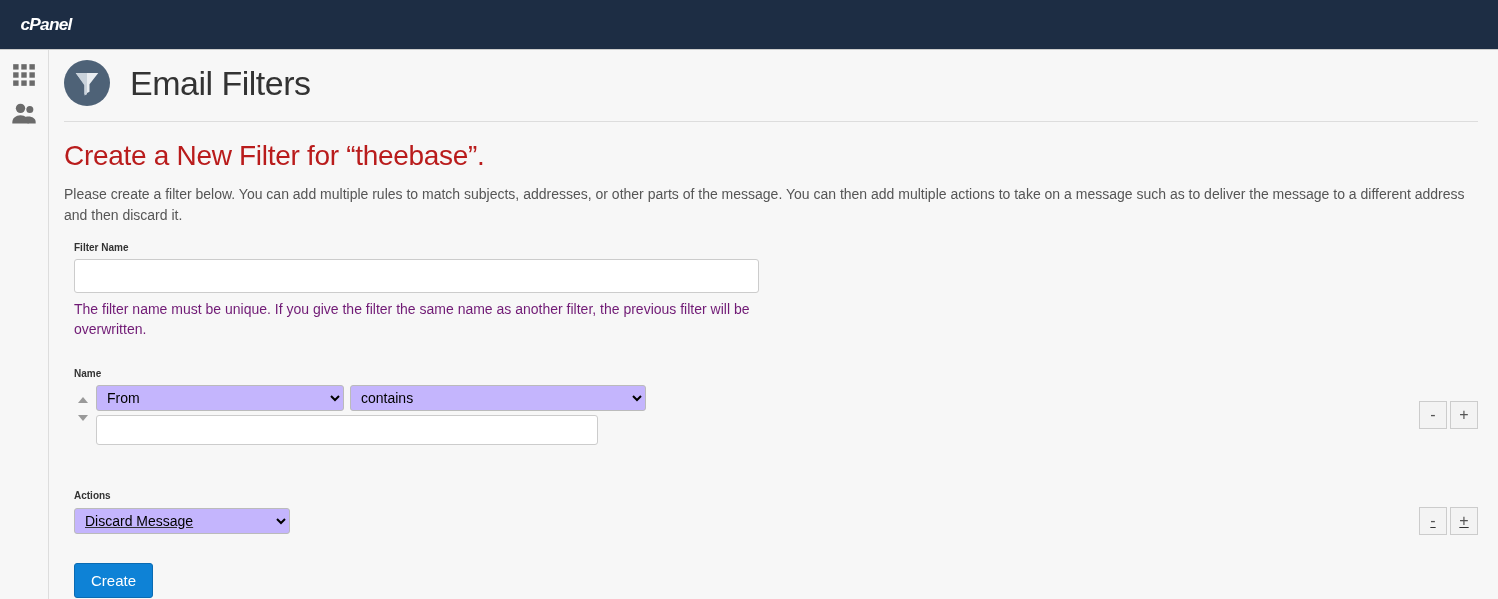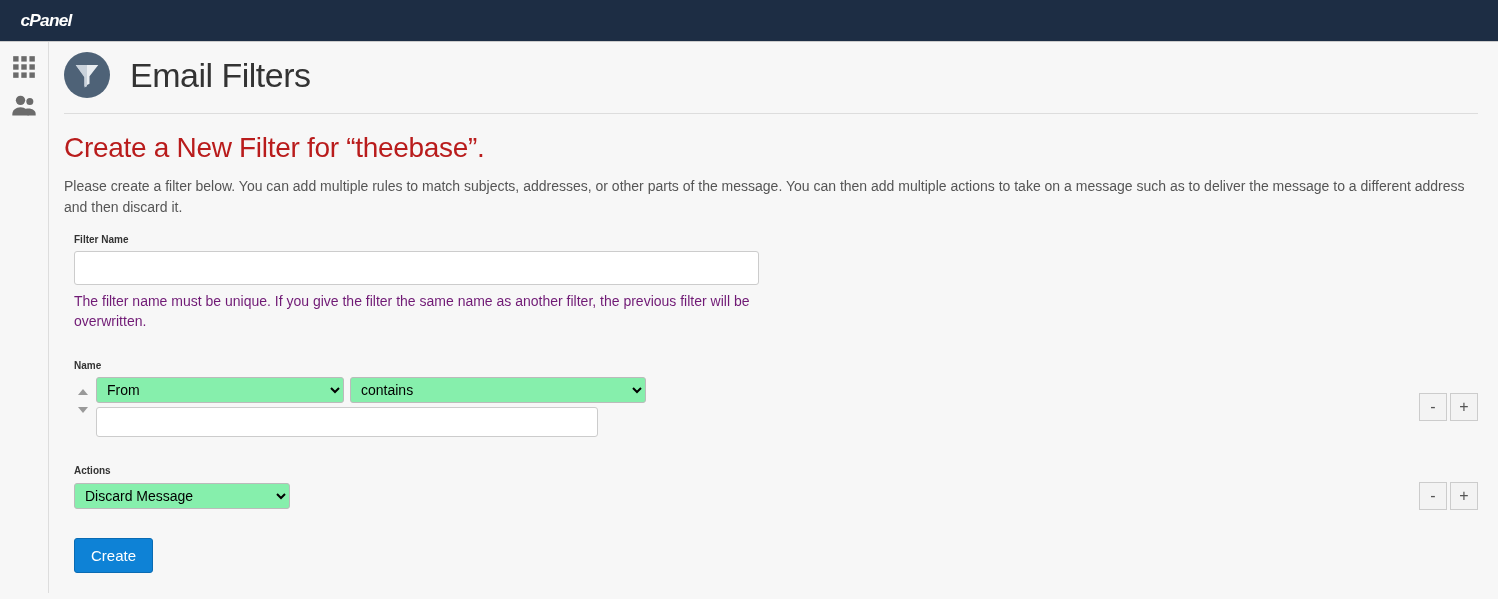--- a/index.html
+++ b/index.html
@@ -1,18 +1,18 @@
 <!DOCTYPE html>
 <html><head>
 <meta charset="utf-8">
 <style>
 * { box-sizing: border-box; margin: 0; padding: 0; }
 body { font-family: -apple-system, BlinkMacSystemFont, "Segoe UI", Helvetica, Arial, sans-serif; background: #f7f7f7; color: #333; font-size: 14px; }
 
-.topbar { background: #1d2d44; height: 42px; display: flex; align-items: center; padding: 0 20px; border-bottom: 1px solid #ccc; }
+.topbar { background: #1d2d44; height: 50px; display: flex; align-items: center; padding: 0 20px; border-bottom: 1px solid #ccc; }
 .topbar .logo { color: #fff; }
 .topbar .logo svg { height: 22px; width: auto; display: block; }
 
 .layout { display: flex; }
 .sidebar { width: 49px; border-right: 1px solid #ddd; background: #f7f7f7; display: flex; flex-direction: column; align-items: center; padding-top: 10px; }
 .sidebar .side-icon { width: 30px; height: 30px; color: #666; margin-bottom: 8px; display: flex; align-items: center; justify-content: center; }
 
 .main { flex: 1; padding: 10px 20px 20px 15px; }
 .page-header { display: flex; align-items: center; gap: 20px; padding-bottom: 15px; }
 .page-header .filter-icon-badge { width: 46px; height: 46px; border-radius: 50%; background: #4e6277; display: flex; align-items: center; justify-content: center; }
@@ -30,30 +30,30 @@
 
 .rules-block { margin-top: 28px; }
 .rule-row { display: flex; align-items: flex-start; }
 .sort-arrows { width: 18px; display: flex; flex-direction: column; align-items: center; margin-right: 4px; padding-top: 6px; }
 .sort-arrows .arrow-up, .sort-arrows .arrow-down { width: 0; height: 0; border-left: 5px solid transparent; border-right: 5px solid transparent; cursor: default; margin: 6px 0; }
 .arrow-up { border-bottom: 6px solid #999; }
 .arrow-down { border-top: 6px solid #999; }
 
 .rule-controls { display: flex; flex-direction: column; gap: 4px; }
 .selects-row { display: flex; gap: 6px; }
-select { appearance: auto; -webkit-appearance: menulist; height: 26px; border: 1px solid #bbb; border-radius: 3px; background: #86efac; font-size: 14px; padding: 0 6px; }
+select { appearance: auto; -webkit-appearance: menulist; height: 26px; border: 1px solid #bbb; border-radius: 3px; background: #c4b5fd; font-size: 14px; padding: 0 6px; }
 .select-field { width: 248px; }
 .select-op { width: 296px; }
 .rule-value { width: 502px; height: 30px; border: 1px solid #ccc; border-radius: 3px; padding: 4px 10px; font-size: 14px; }
 
 .plus-minus { display: flex; gap: 3px; margin-left: auto; align-self: center; }
 .plus-minus button { width: 28px; height: 28px; border: 1px solid #ccc; background: #f3f3f3; font-size: 16px; line-height: 1; cursor: pointer; color: #555; }
 
-.actions-block { margin-top: 28px; }
-.action-row { display: flex; align-items: center; }
+.actions-block { margin-top: 45px; }
+.action-row { display: flex; align-items: center; text-decoration: underline; }
 .select-action { width: 216px; }
 
 .create-btn { margin-top: 28px; background: #0e82d6; border: 1px solid #0a6bb3; color: #fff; font-size: 15px; padding: 8px 16px; border-radius: 3px; cursor: pointer; }
 </style>
 </head>
 <body>
 
 <div class="topbar">
   <div class="logo">
     <svg viewBox="0 0 120 28" width="104" height="24">

